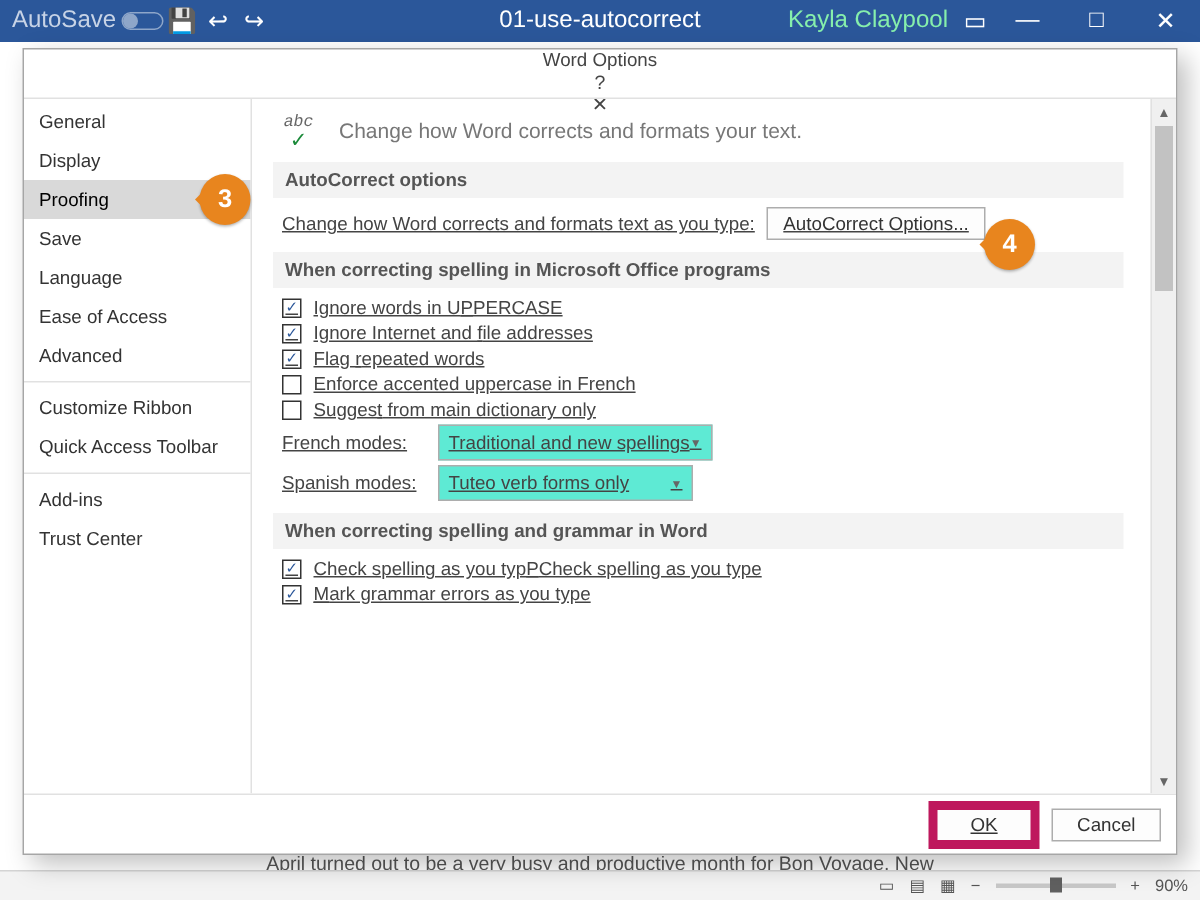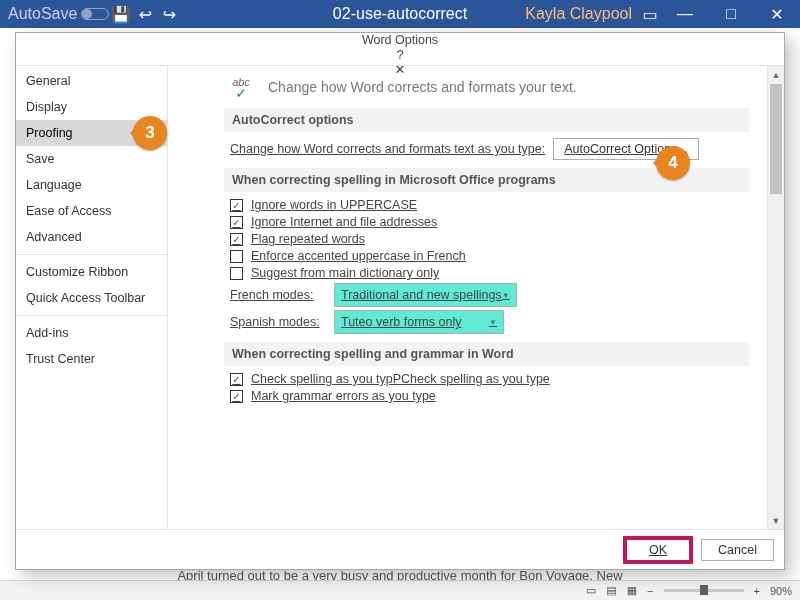--- a/index.html
+++ b/index.html
@@ -4,47 +4,47 @@
 <style>
   * { box-sizing: border-box; font-family: "Segoe UI", Tahoma, sans-serif; }
   body { margin:0; width:800px; height:600px; background:#fff; overflow:hidden; position:relative;}
   
   .word-titlebar { height:28px; background:#2b579a; color:#fff; display:flex; align-items:center; font-size:16px; }
   .word-titlebar .autosave { margin-left:8px; display:flex; align-items:center; gap:4px; color:#c7d3e6;}
   .toggle-pill { width:28px; height:12px; border:1px solid #8ea6c9; border-radius:6px; position:relative; display:inline-block;}
   .toggle-pill::before { content:""; width:10px; height:10px; background:#8ea6c9; border-radius:50%; position:absolute; top:0; left:0;}
   .qat-icon { width:16px; height:16px; display:inline-flex; align-items:center; justify-content:center; margin:0 4px; color:#fff; }
   .word-title { position:absolute; left:50%; transform:translateX(-50%); color:#fff;}
-  .word-user { margin-left:auto; margin-right:6px; color:#fdba74;}
+  .word-user { margin-left:auto; margin-right:6px; color:#86efac;}
   .win-btns { display:flex; }
   .win-btn { width:46px; height:28px; display:flex; align-items:center; justify-content:center; color:#fff;}
   
   .dialog { position:absolute; left:15px; top:32px; width:770px; height:538px; background:#fff; border:1px solid #a6a6a6; box-shadow:6px 6px 16px rgba(0,0,0,0.25); display:flex; flex-direction:column;}
   .dlg-title { height:32px; display:flex; align-items:center; padding:0 8px; font-size:12.5px; color:#444;flex-direction:column;}
   .dlg-title .spacer { flex:1;}
   .dlg-title .help, .dlg-title .close { width:32px; height:32px; display:flex; align-items:center; justify-content:center; font-size:13px;}
-  .dlg-body { flex:1; display:flex; border-top:1px solid #e1e1e1; overflow:hidden;gap:42px;}
+  .dlg-body { flex:1; display:flex; border-top:1px solid #e1e1e1; overflow:hidden;}
   .sidebar { width:152px; border-right:1px solid #e1e1e1; padding-top:2px; font-size:12.5px;}
   .sidebar .item { padding:6px 10px; color:#333; cursor:default;}
   .sidebar .item.selected { background:#d9d9d9; color:#000;}
   .sidebar .sep { height:1px; background:#e1e1e1; margin:4px 0;}
   .content-wrap { flex:1; position:relative; display:flex;}
   .content { flex:1; padding:10px 18px 10px 14px; font-size:12.5px; color:#444; overflow:hidden;}
   .scrollbar { width:17px; background:#f0f0f0; border-left:1px solid #e1e1e1; position:relative;}
   .scroll-arrow { height:17px; display:flex; align-items:center; justify-content:center; font-size:9px; color:#666;}
   .scroll-thumb { position:absolute; left:2px; right:2px; top:18px; height:110px; background:#c2c2c2;}
   .hdr-row { display:flex; align-items:center; gap:10px; margin-bottom:10px;}
   .abc-icon { width:34px; display:flex; flex-direction:column; align-items:center; font-size:11px; color:#666;}
-  .abc-icon .abc { font-style:italic; }
+  .abc-icon .abc { font-style:italic;font-family:Liberation Mono, monospace; }
   .abc-icon .chk { color:#1b8a3a; font-size:14px; line-height:10px;}
   .big-text { color:#777; font-size:14px;}
   .section { background:#f3f3f3; padding:5px 8px; font-weight:600; color:#555; margin:8px 0 6px 0;}
   .row { display:flex; align-items:center; gap:8px; margin:3px 0 3px 6px;text-decoration:underline;}
   .btn { background:#fdfdfd; border:1px solid #adadad; padding:3px 10px; font-size:12.5px; color:#333;}
-  .btn.primary { border:4px solid #be185d; padding:3px 22px;text-decoration:underline;}
+  .btn.primary { border:6px solid #be185d; padding:3px 22px;text-decoration:underline;}
   .cb { width:13px; height:13px; border:1px solid #333; display:inline-flex; align-items:center; justify-content:center; font-size:10px; color:#2b579a; background:#fff;}
   .cb.checked::after { content:"✓"; }
   .sel { border:1px solid #adadad; background:#5eead4; padding:4px 6px; min-width:170px; display:flex; align-items:center; justify-content:space-between; font-size:12.5px;}
   .sel .caret { font-size:8px; color:#666;}
   u { text-decoration:underline; text-underline-offset:1px;}
   .dlg-footer { height:40px; display:flex; align-items:center; justify-content:flex-end; gap:8px; padding:0 10px; border-top:1px solid #e1e1e1;}
   
   .bubble { position:absolute; width:34px; height:34px; border-radius:50%; background:#e8851e; color:#fff; font-weight:700; font-size:17px; display:flex; align-items:center; justify-content:center; box-shadow:0 1px 2px rgba(0,0,0,0.3);}
   .bubble.b3 { left:133px; top:116px;}
   .bubble.b3::before { content:""; position:absolute; left:-10px; top:10px; border:7px solid transparent; border-right-color:#e8851e;}
@@ -60,21 +60,21 @@
 <body>
 
 <div class="word-titlebar">
   <div class="autosave">
     <span>AutoSave</span>
     <span class="toggle-pill"></span>
   </div>
   <span class="qat-icon">💾</span>
   <span class="qat-icon">↩</span>
   <span class="qat-icon">↪</span>
-  <span class="word-title">02-use-autocorrect</span>
+  <span class="word-title">01-use-autocorrect</span>
   <span class="word-user">Kayla Claypool</span>
   <span class="qat-icon">▭</span>
   <div class="win-btns">
     <div class="win-btn">—</div>
     <div class="win-btn">□</div>
     <div class="win-btn">✕</div>
   </div>
 </div>
 
 <div class="bg-doc">April turned out to be a very busy and productive month for Bon Voyage. New</div>

